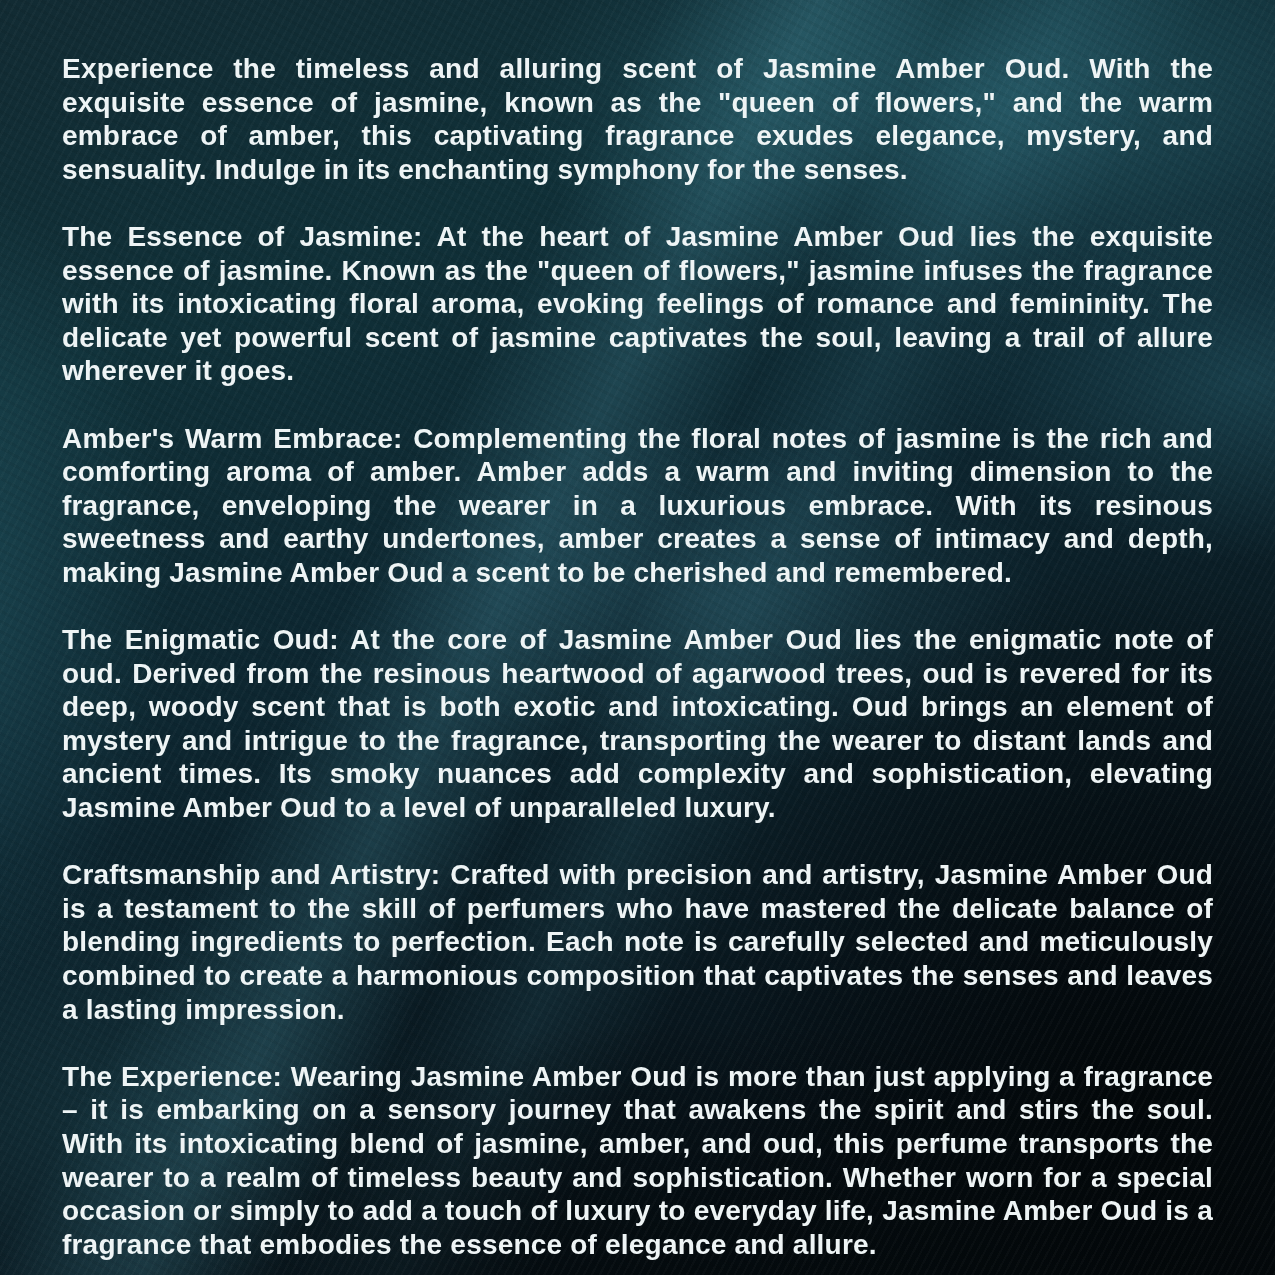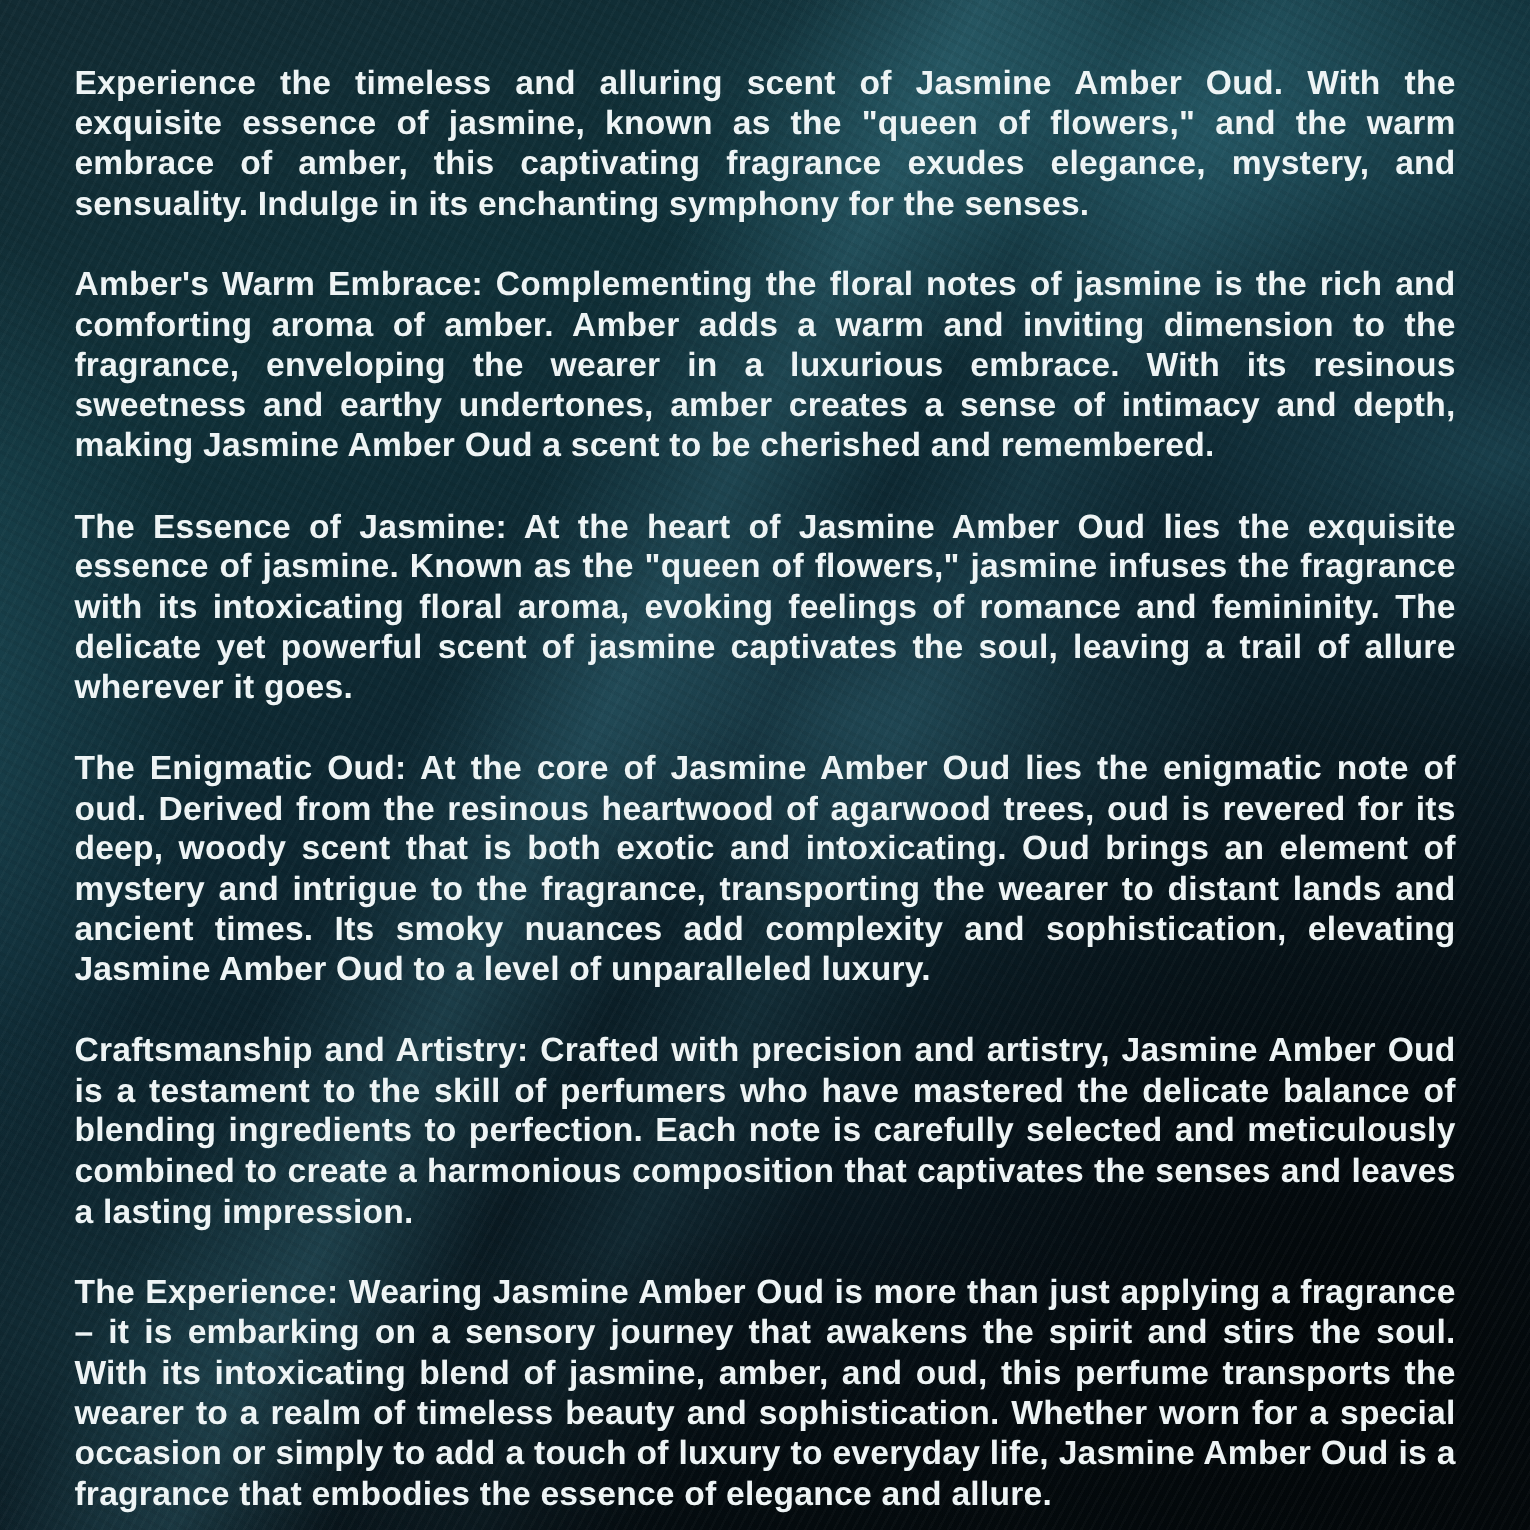--- a/index.html
+++ b/index.html
@@ -67,18 +67,18 @@
   }
 </style>
 </head>
 <body>
 
 <div class="fabric"></div>
 <div class="fabric-weave"></div>
 
 <div class="copy">
   <p>Experience the timeless and alluring scent of Jasmine Amber Oud. With the exquisite essence of jasmine, known as the "queen of flowers," and the warm embrace of amber, this captivating fragrance exudes elegance, mystery, and sensuality. Indulge in its enchanting symphony for the senses.</p>
+  <p>The Essence of Jasmine: At the heart of Jasmine Amber Oud lies the exquisite essence of jasmine. Known as the "queen of flowers," jasmine infuses the fragrance with its intoxicating floral aroma, evoking feelings of romance and femininity. The delicate yet powerful scent of jasmine captivates the soul, leaving a trail of allure wherever it goes.</p>
   <p>Amber's Warm Embrace: Complementing the floral notes of jasmine is the rich and comforting aroma of amber. Amber adds a warm and inviting dimension to the fragrance, enveloping the wearer in a luxurious embrace. With its resinous sweetness and earthy undertones, amber creates a sense of intimacy and depth, making Jasmine Amber Oud a scent to be cherished and remembered.</p>
-  <p>The Essence of Jasmine: At the heart of Jasmine Amber Oud lies the exquisite essence of jasmine. Known as the "queen of flowers," jasmine infuses the fragrance with its intoxicating floral aroma, evoking feelings of romance and femininity. The delicate yet powerful scent of jasmine captivates the soul, leaving a trail of allure wherever it goes.</p>
   <p>The Enigmatic Oud: At the core of Jasmine Amber Oud lies the enigmatic note of oud. Derived from the resinous heartwood of agarwood trees, oud is revered for its deep, woody scent that is both exotic and intoxicating. Oud brings an element of mystery and intrigue to the fragrance, transporting the wearer to distant lands and ancient times. Its smoky nuances add complexity and sophistication, elevating Jasmine Amber Oud to a level of unparalleled luxury.</p>
   <p>Craftsmanship and Artistry: Crafted with precision and artistry, Jasmine Amber Oud is a testament to the skill of perfumers who have mastered the delicate balance of blending ingredients to perfection. Each note is carefully selected and meticulously combined to create a harmonious composition that captivates the senses and leaves a lasting impression.</p>
   <p>The Experience: Wearing Jasmine Amber Oud is more than just applying a fragrance – it is embarking on a sensory journey that awakens the spirit and stirs the soul. With its intoxicating blend of jasmine, amber, and oud, this perfume transports the wearer to a realm of timeless beauty and sophistication. Whether worn for a special occasion or simply to add a touch of luxury to everyday life, Jasmine Amber Oud is a fragrance that embodies the essence of elegance and allure.</p>
 </div>
 
 </body></html>

